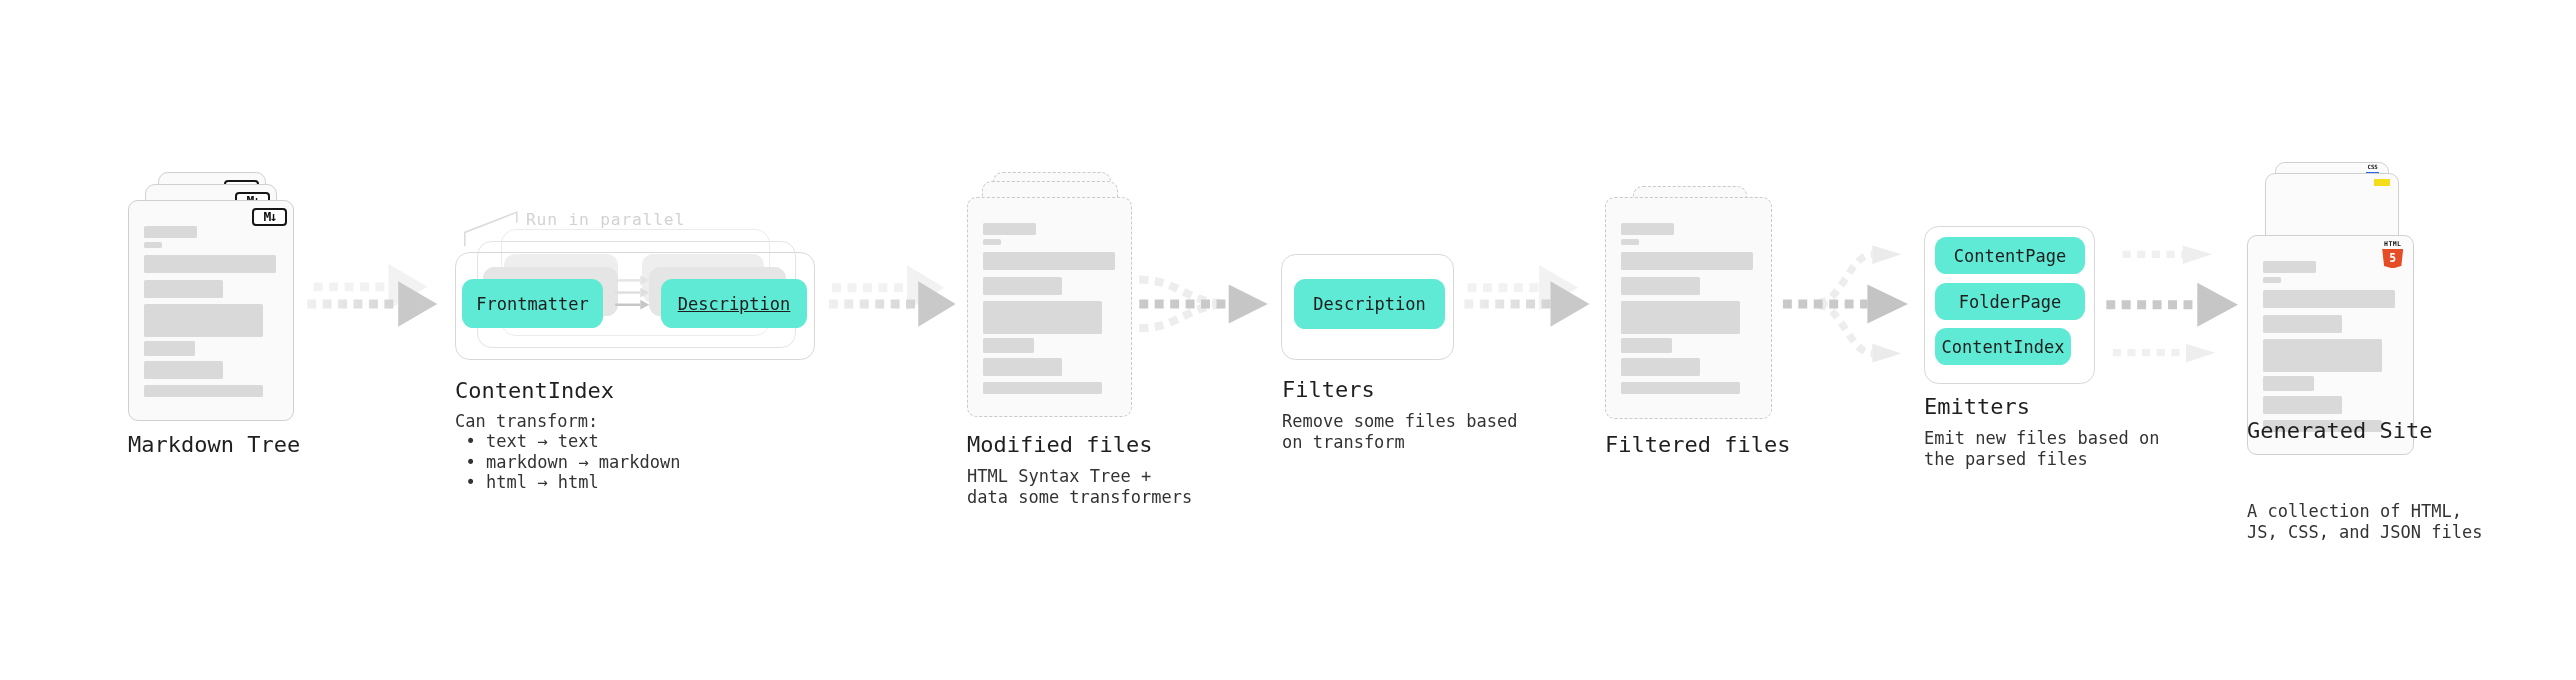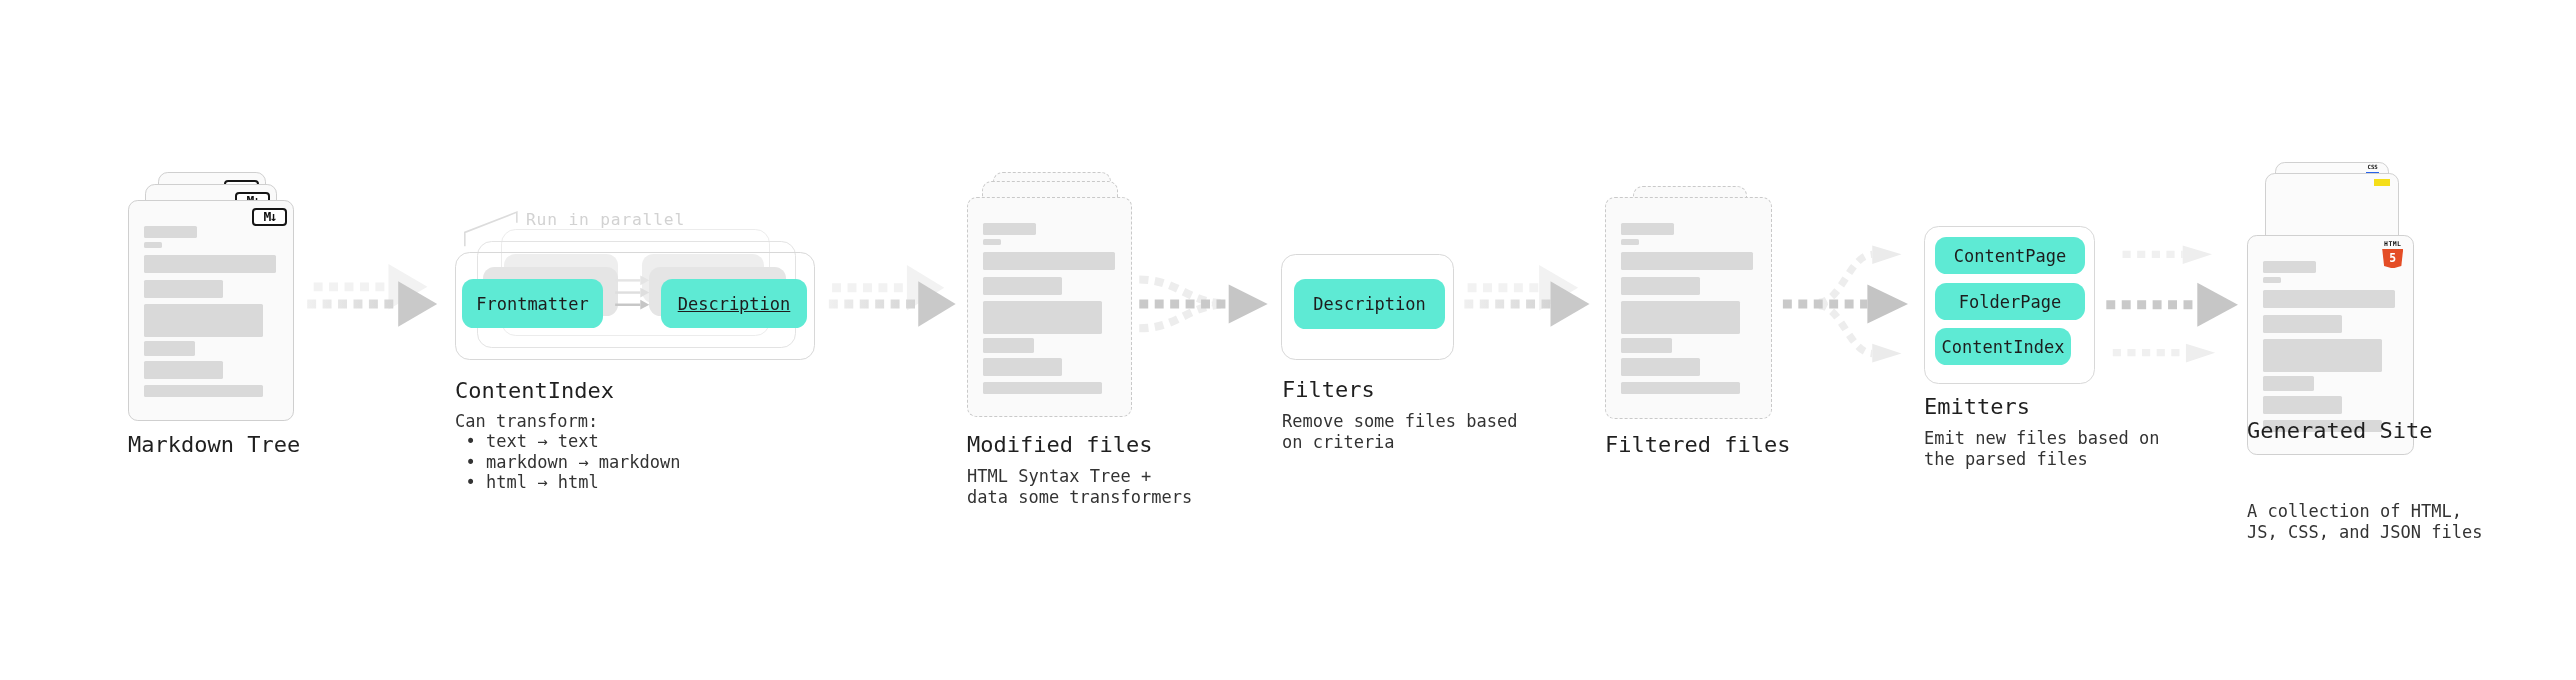--- a/index.html
+++ b/index.html
@@ -113,21 +113,21 @@
       <div>data some transformers</div>
     </div>
   </div>
 
   <div>
     <div class="box filled" style="left:1281px;top:254px;width:173px;height:106px;"></div>
     <div class="node" style="left:1294px;top:279px;width:151px;height:50px;">Description</div>
     <div class="title" style="left:1282px;top:377px;">Filters</div>
     <div class="sub" style="left:1282px;top:411px;">
       <div>Remove some files based</div>
-      <div>on criteria</div>
+      <div>on transform</div>
     </div>
   </div>
 
   <div>
     <div class="doc dashed" style="left:1633px;top:186px;width:114px;height:232px;"></div>
     <div class="doc dashed doc-front" style="left:1605px;top:197px;width:167px;height:222px;">
         <div class="bar" style="top: 25px; width: 53px; height: 12.2px;"></div>
         <div class="bar" style="top: 41px; width: 18.7px; height: 5.7px;"></div>
         <div class="bar" style="top: 54px; width: 132px; height: 18px;"></div>
         <div class="bar" style="top: 79px; width: 79px; height: 18px;"></div>

